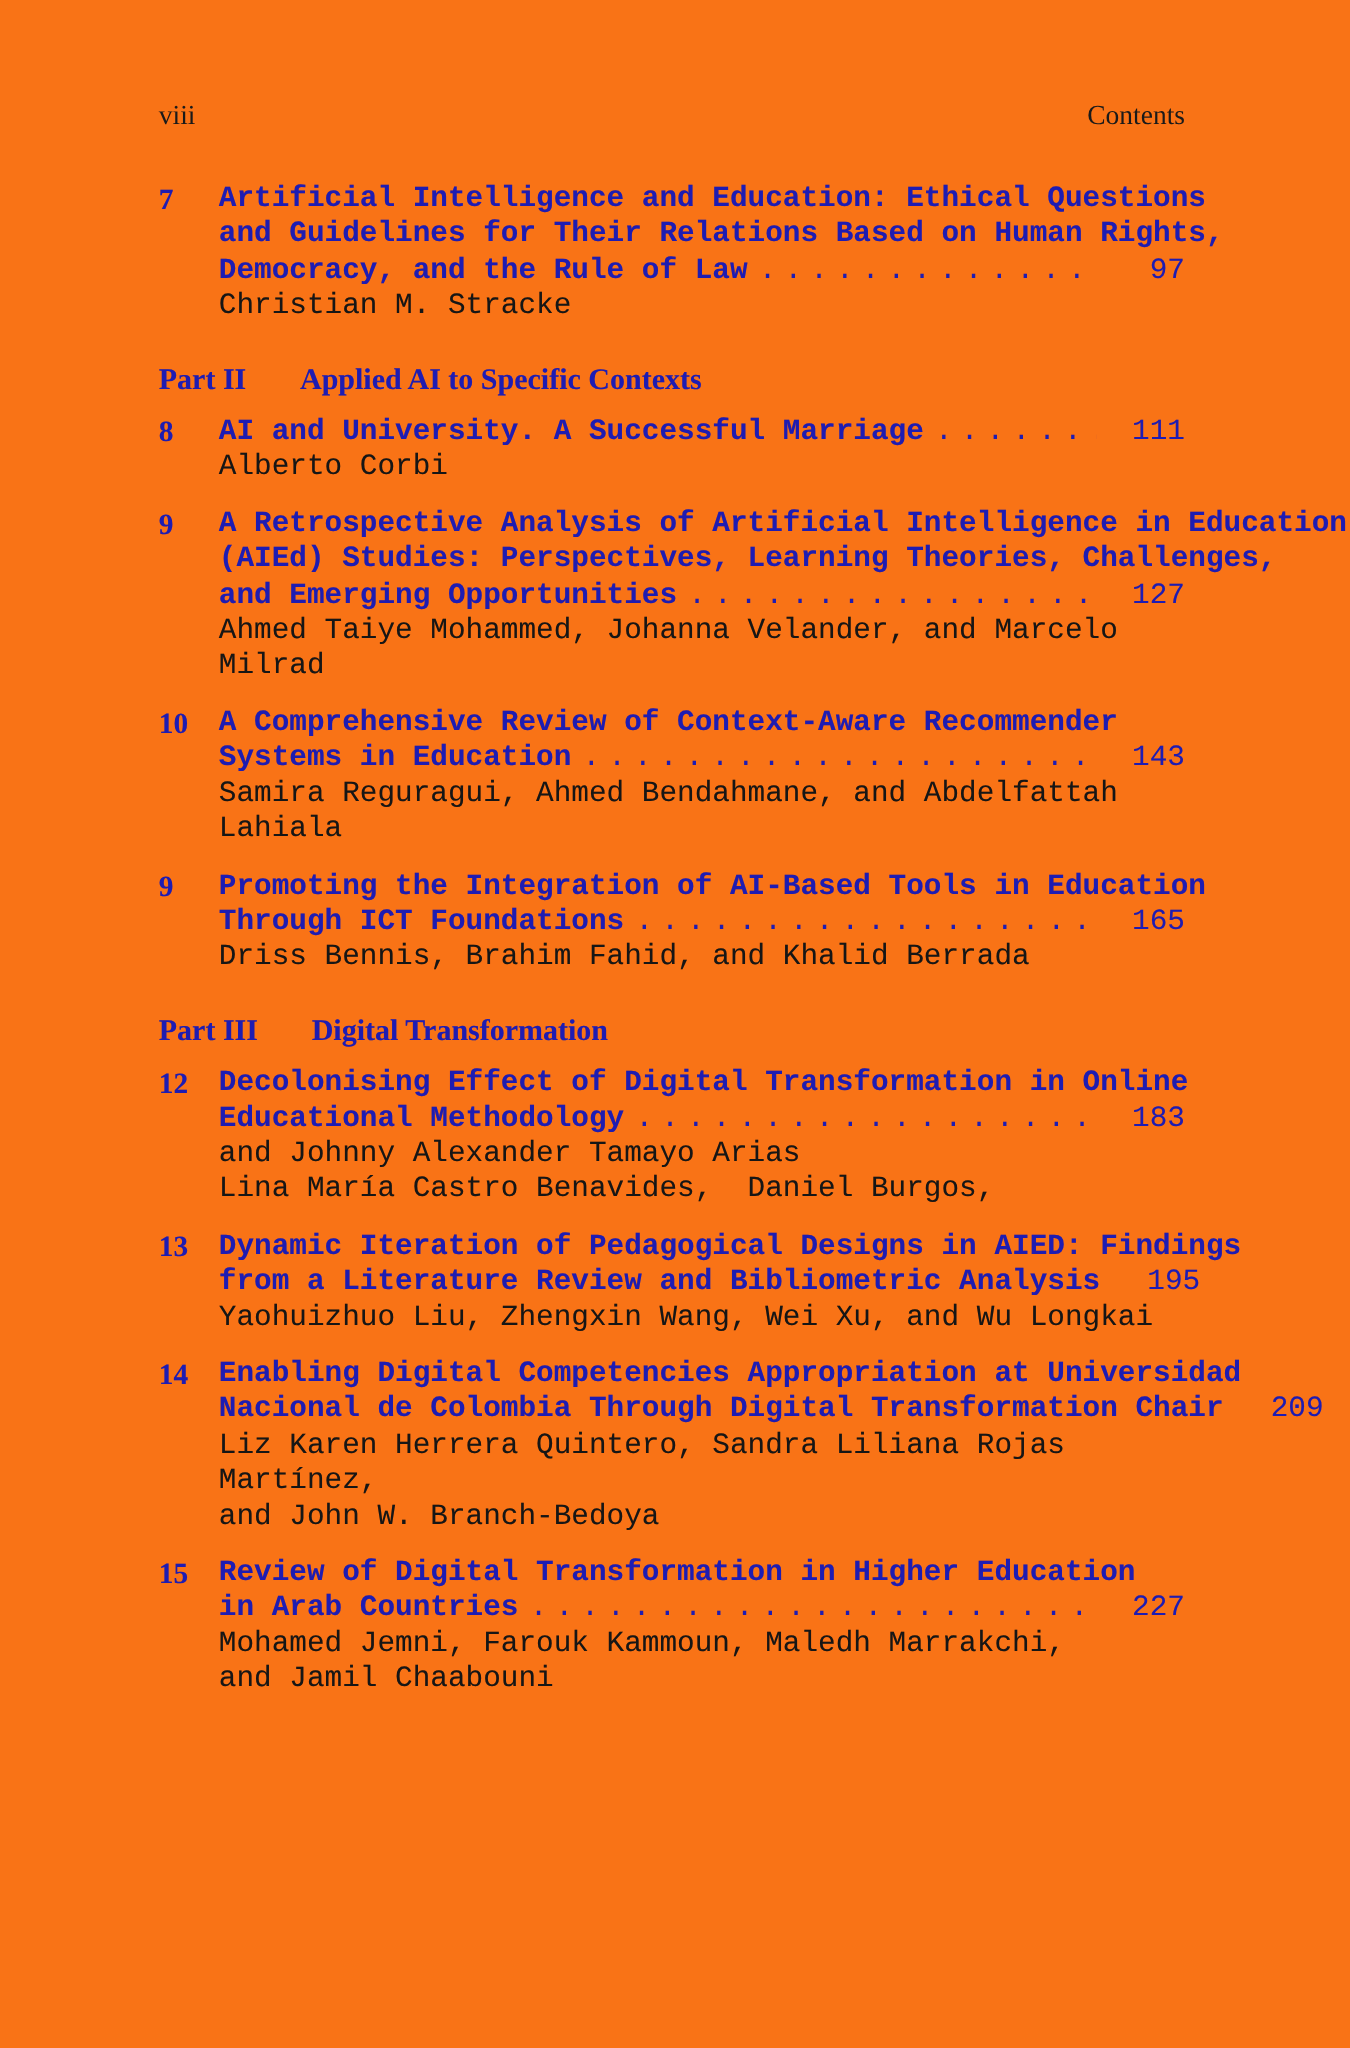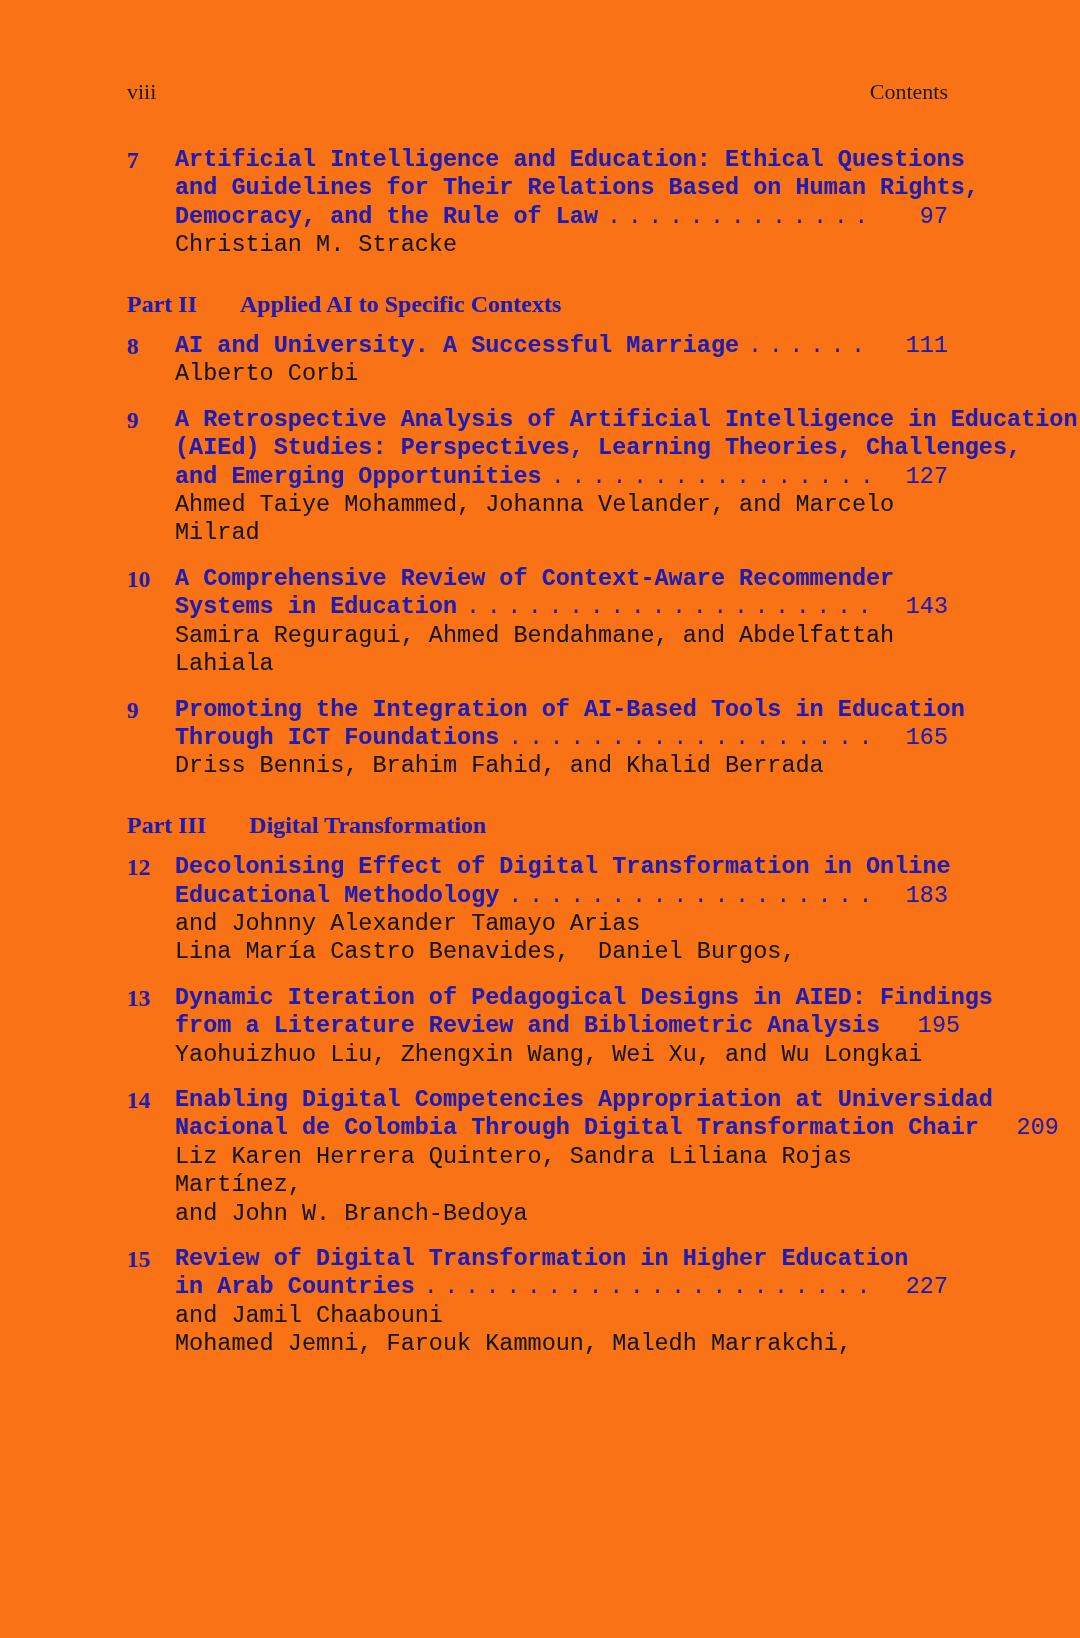--- a/index.html
+++ b/index.html
@@ -213,19 +213,19 @@
 
   <div class="chapter">
     <div class="chapnum">15</div>
     <div class="chapbody">
           <div class="title-line">Review of Digital Transformation in Higher Education</div>
           <div class="title-line last">
             <span class="title-text">in Arab Countries</span>
             <span class="dots"></span>
             <span class="pagenum">227</span>
           </div>
+          <div class="author-line">Mohamed Jemni, Farouk Kammoun, Maledh Marrakchi,</div>
           <div class="author-line">and Jamil Chaabouni</div>
-          <div class="author-line">Mohamed Jemni, Farouk Kammoun, Maledh Marrakchi,</div>
         </div>
   </div>
 </div>
 
 </div>
 
 </body></html>

